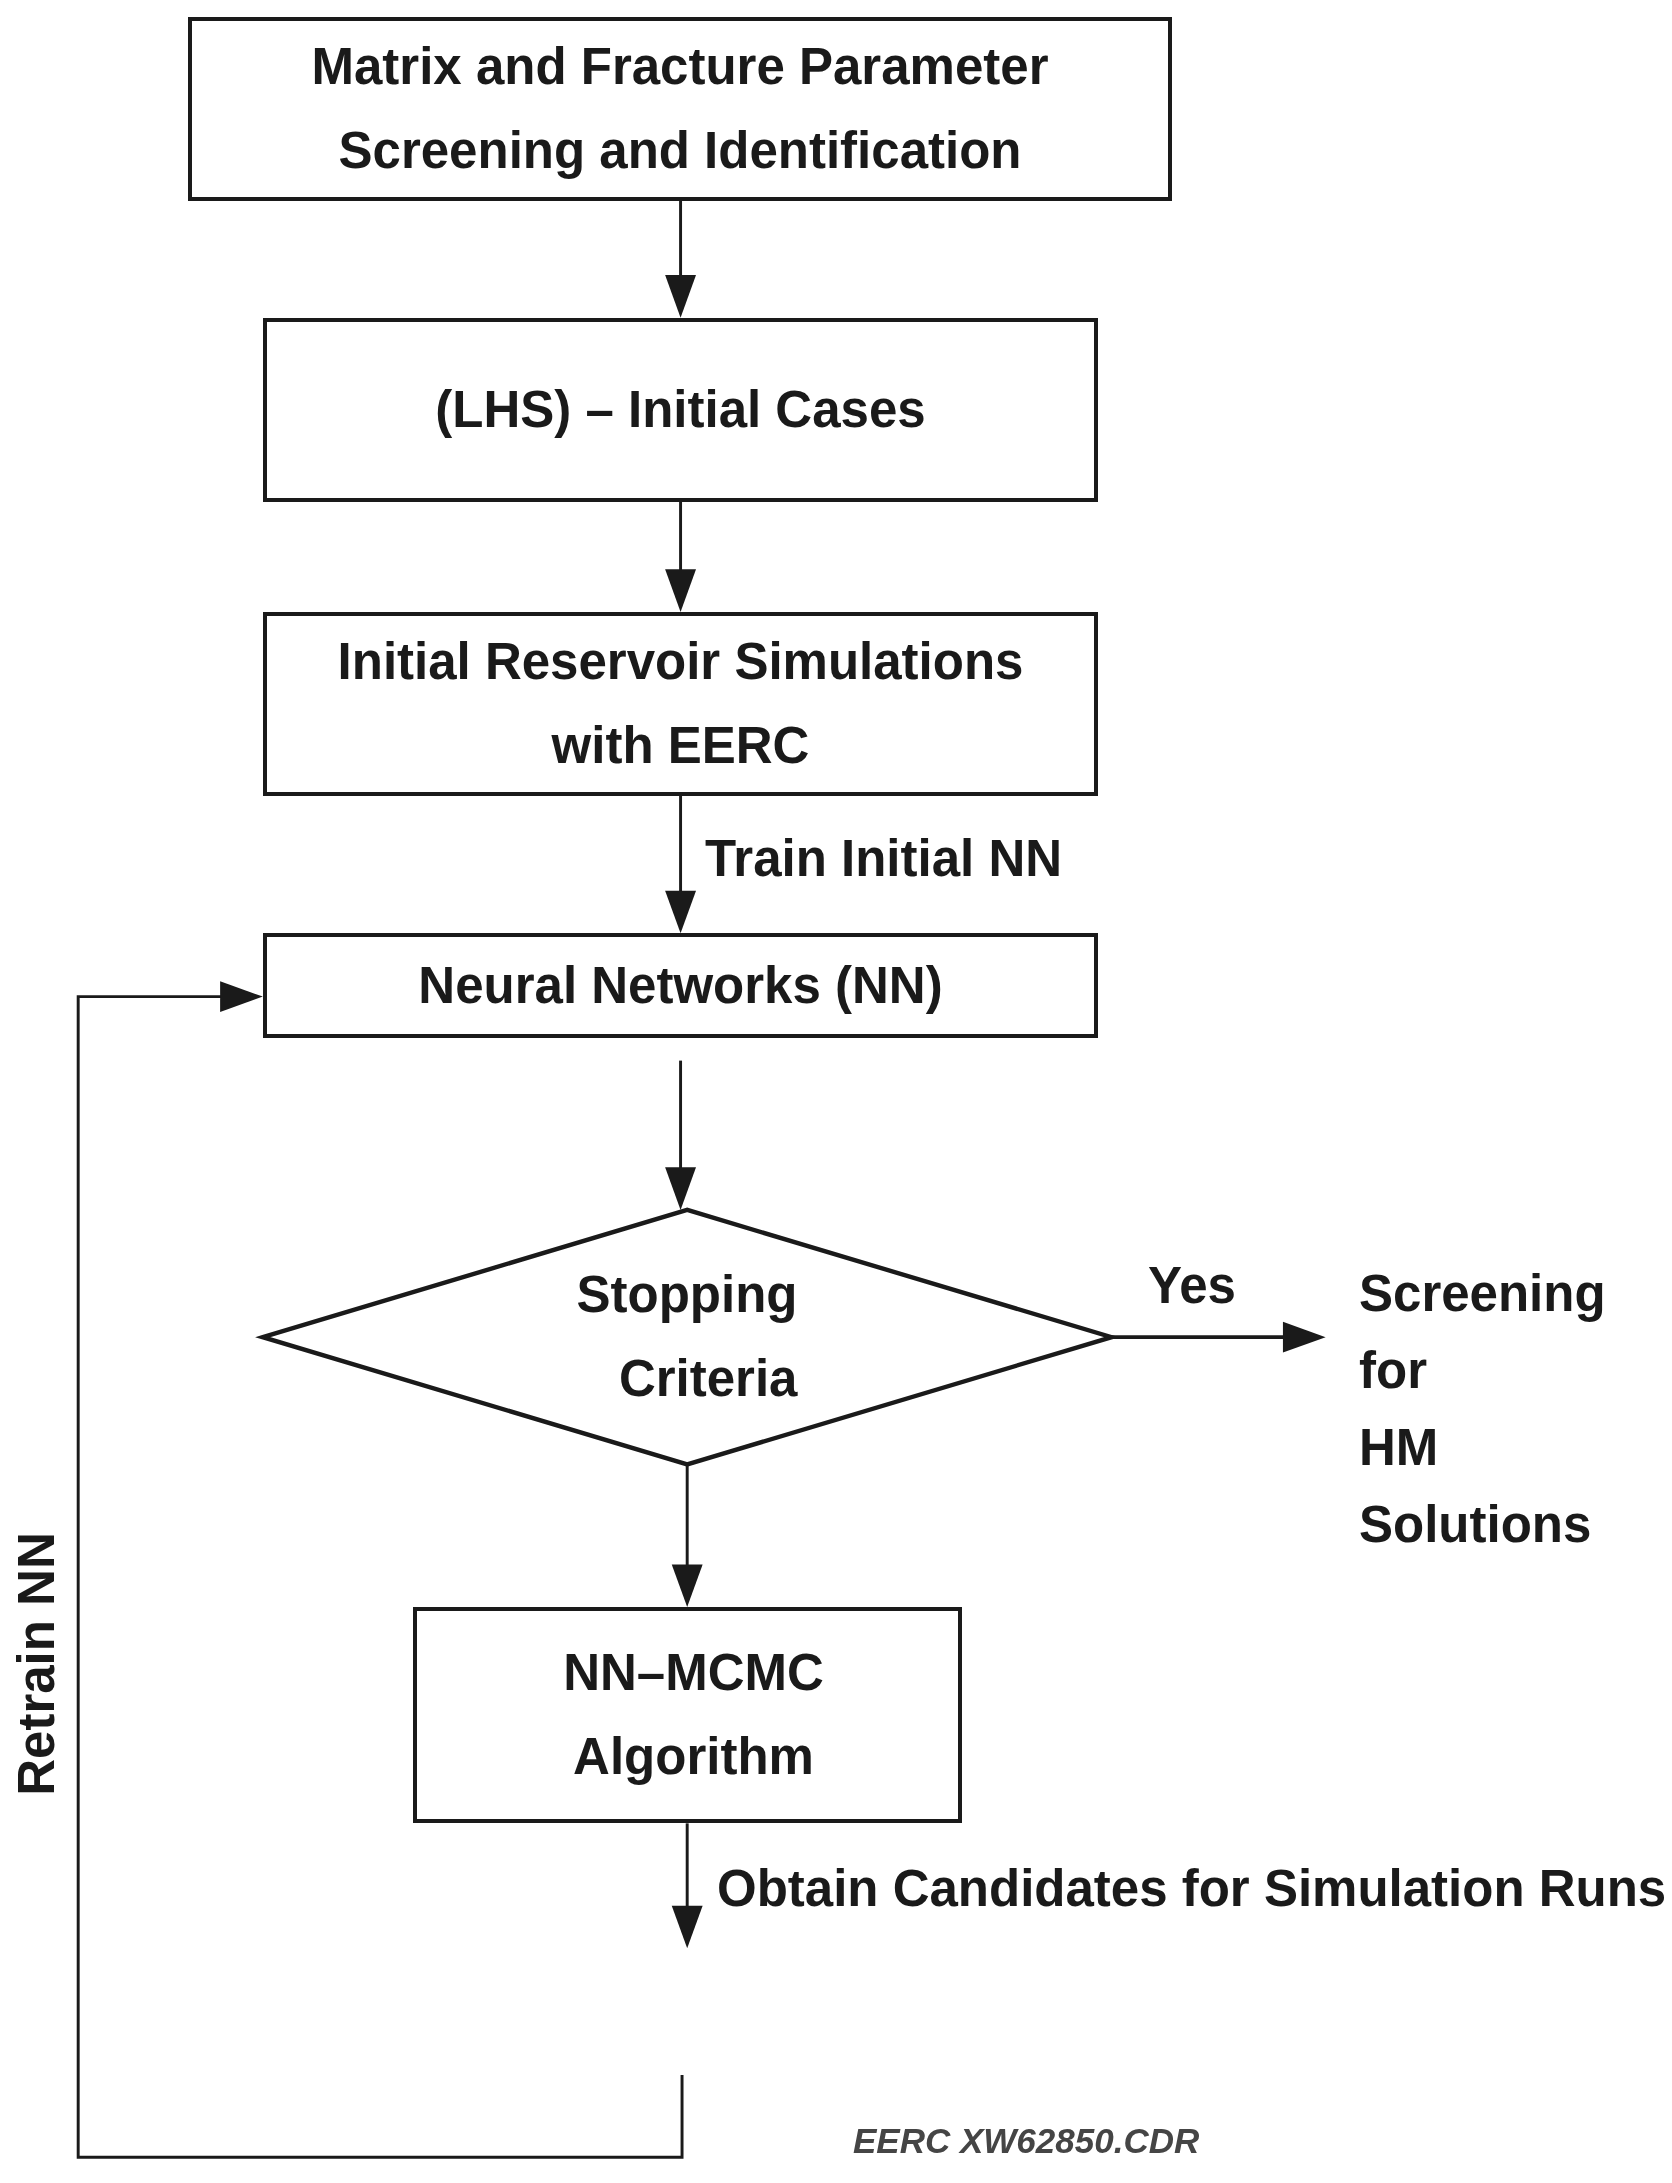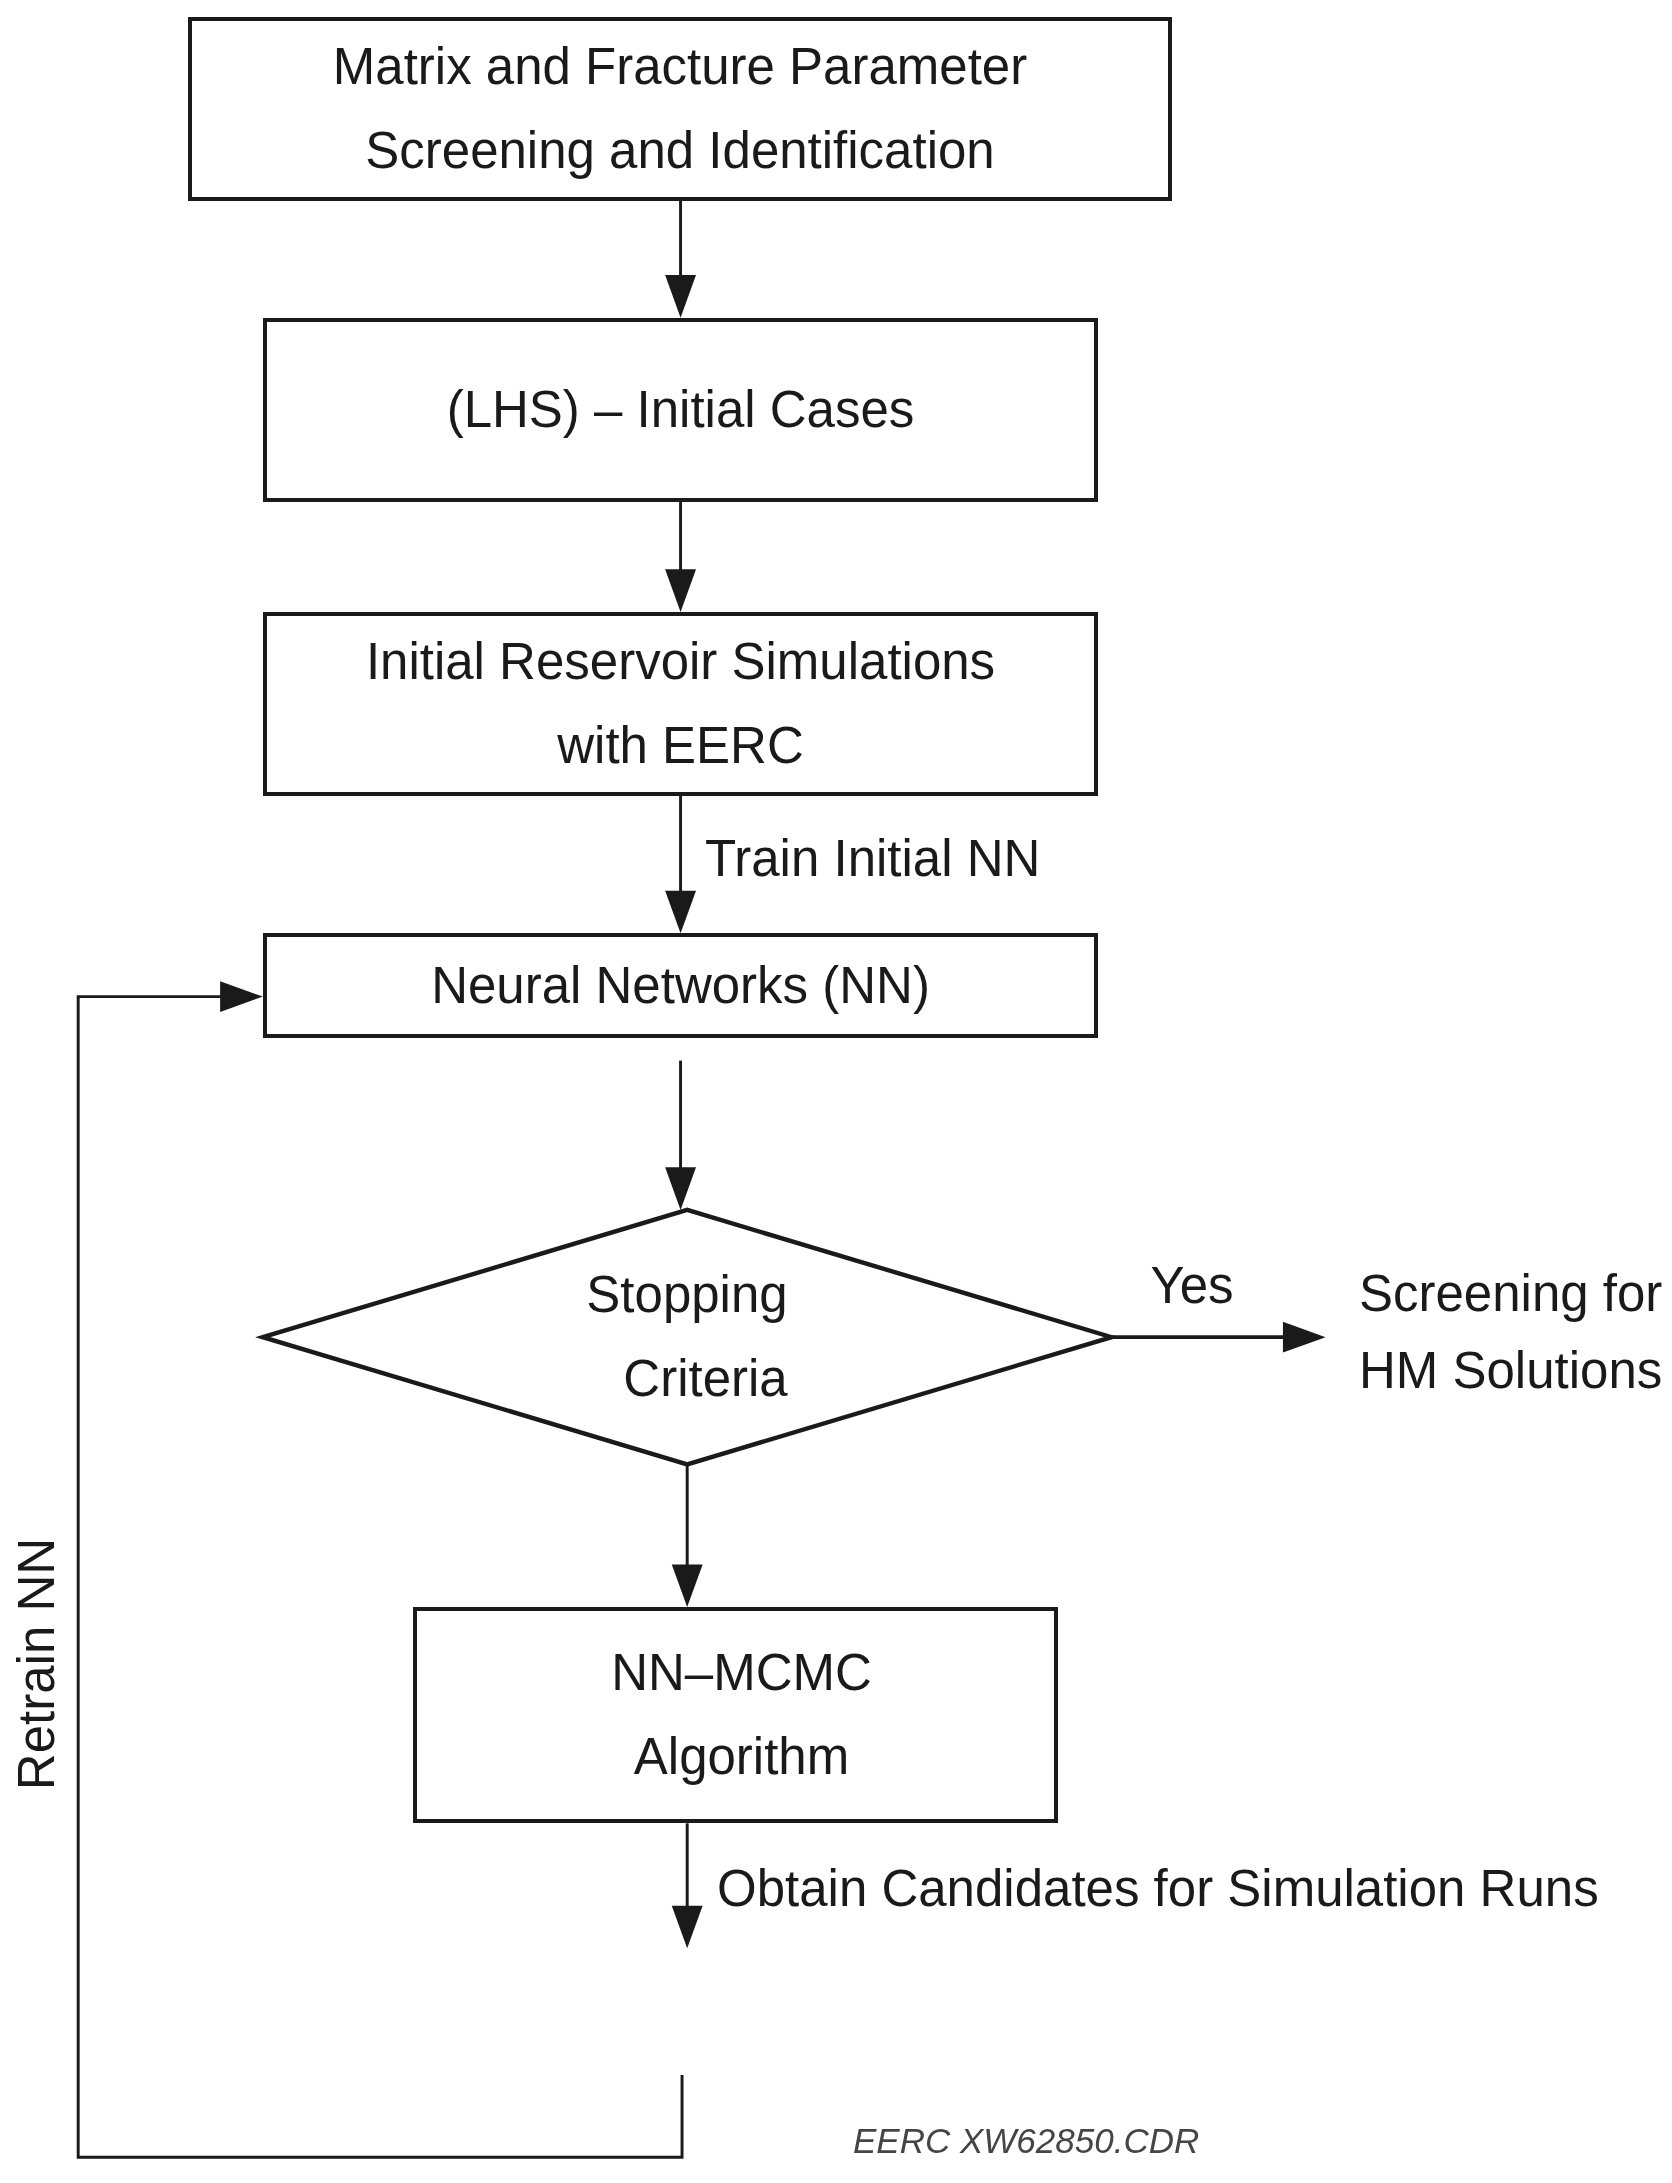--- a/index.html
+++ b/index.html
@@ -10,20 +10,21 @@
   *{box-sizing:border-box;}
   html,body{margin:0;padding:0;background:var(--bg);}
   .canvas{
     position:relative;
     width:1673px;
     height:2183px;
     background:var(--bg);
     font-family:"Liberation Sans", sans-serif;
     color:var(--ink);
     overflow:hidden;
+    font-weight:bold;
   }
   svg.wires{
     position:absolute;
     left:0;top:0;
     width:1673px;height:2183px;
   }
   .node{
     position:absolute;
     background:var(--bg);
     border:4.4px solid var(--ink);
@@ -33,21 +34,21 @@
     align-items:center;
     text-align:center;
     font-size:51px;
     line-height:84px;
     color:var(--ink);
   }
   .node-screening   {left:188px; top:17px;   width:984px; height:184px;}
   .node-lhs         {left:263px; top:318px;  width:835px; height:184px;}
   .node-initial-sim {left:263px; top:612px;  width:835px; height:184px;}
   .node-nn          {left:263px; top:933px; width:835px; height:105px;}
-  .node-mcmc        {left:413px; top:1607px; width:645px;  height:216px;padding-left:12px;}
+  .node-mcmc        {left:413px; top:1607px; width:549px;  height:216px;padding-left:12px;}
   .node-reservoir   {left:190px; top:1949px; width:984px; height:127px;}
   .decision-text{
     position:absolute;
     left:687px; top:1337px;
     transform:translate(-50%,-50%);
     text-align:right;
     font-size:51px;
     line-height:84px;
     white-space:nowrap;
   }

